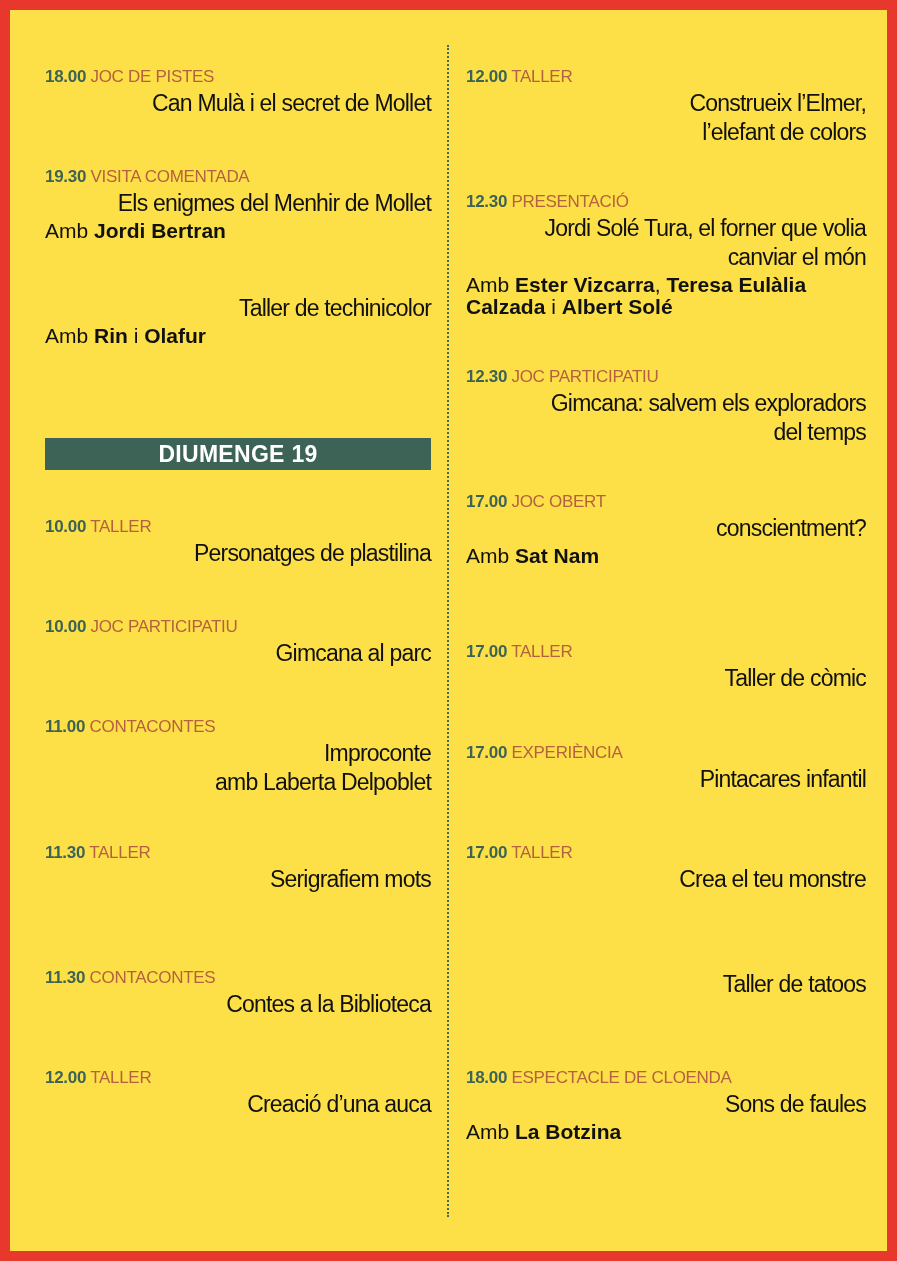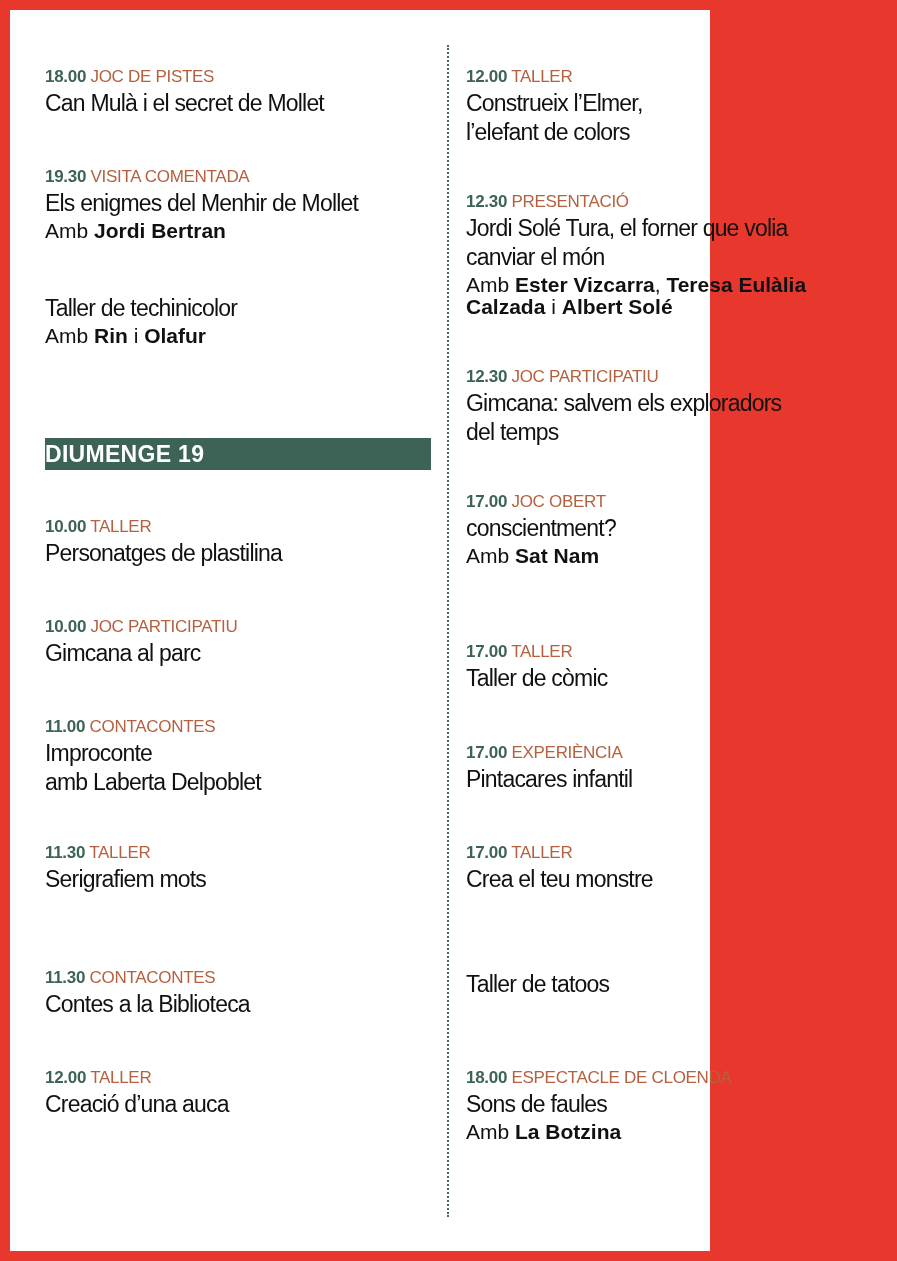--- a/index.html
+++ b/index.html
@@ -1,29 +1,29 @@
 <!DOCTYPE html>
 <html><head>
 <meta charset="utf-8">
 <style>
   html, body { margin:0; padding:0; }
   body { width:897px; height:1261px; background:#e8372c; position:relative; overflow:hidden; font-family:"Liberation Sans", sans-serif; }
-  .page { position:absolute; left:10px; top:10px; width:700px; height:1241px; background:#ffffff; }
+  .page { position:absolute; left:10px; top:10px; width:877px; height:1241px; background:#fde047; }
   .col { position:absolute; top:0; }
   .col-left { left:35px; width:386px; }
   .col-right { left:456px; width:400px; }
   .divider { position:absolute; left:437px; top:35px; width:0; height:1172px; border-left:2px dotted #3d6b5c; }
   .event { position:absolute; left:0; width:100%; }
   .head { font-size:17px; line-height:20px; letter-spacing:-0.3px; }
   .time { color:#3d6356; font-weight:bold; }
   .cat { color:#b5603f; }
-  .title { font-size:23px; line-height:29px; color:#111; letter-spacing:-0.8px; margin-top:2px; }
+  .title { font-size:23px; line-height:29px; color:#111; letter-spacing:-0.8px; margin-top:2px;text-align:right; }
   .with { font-size:21px; line-height:22px; color:#111; margin-top:2px; }
   .with b { font-weight:bold; }
-  .day-bar { position:absolute; left:0; top:428px; width:386px; height:32px; background:#3d6356; color:#fff; font-weight:bold; font-size:23px; line-height:33px; letter-spacing:0.3px; }
+  .day-bar { position:absolute; left:0; top:428px; width:386px; height:32px; background:#3d6356; color:#fff; font-weight:bold; font-size:23px; line-height:33px; text-align:center; letter-spacing:0.3px; }
 </style>
 </head>
 <body>
 
 <div class="page">
 
   <div class="divider"></div>
 
   <div class="col col-left">
 

